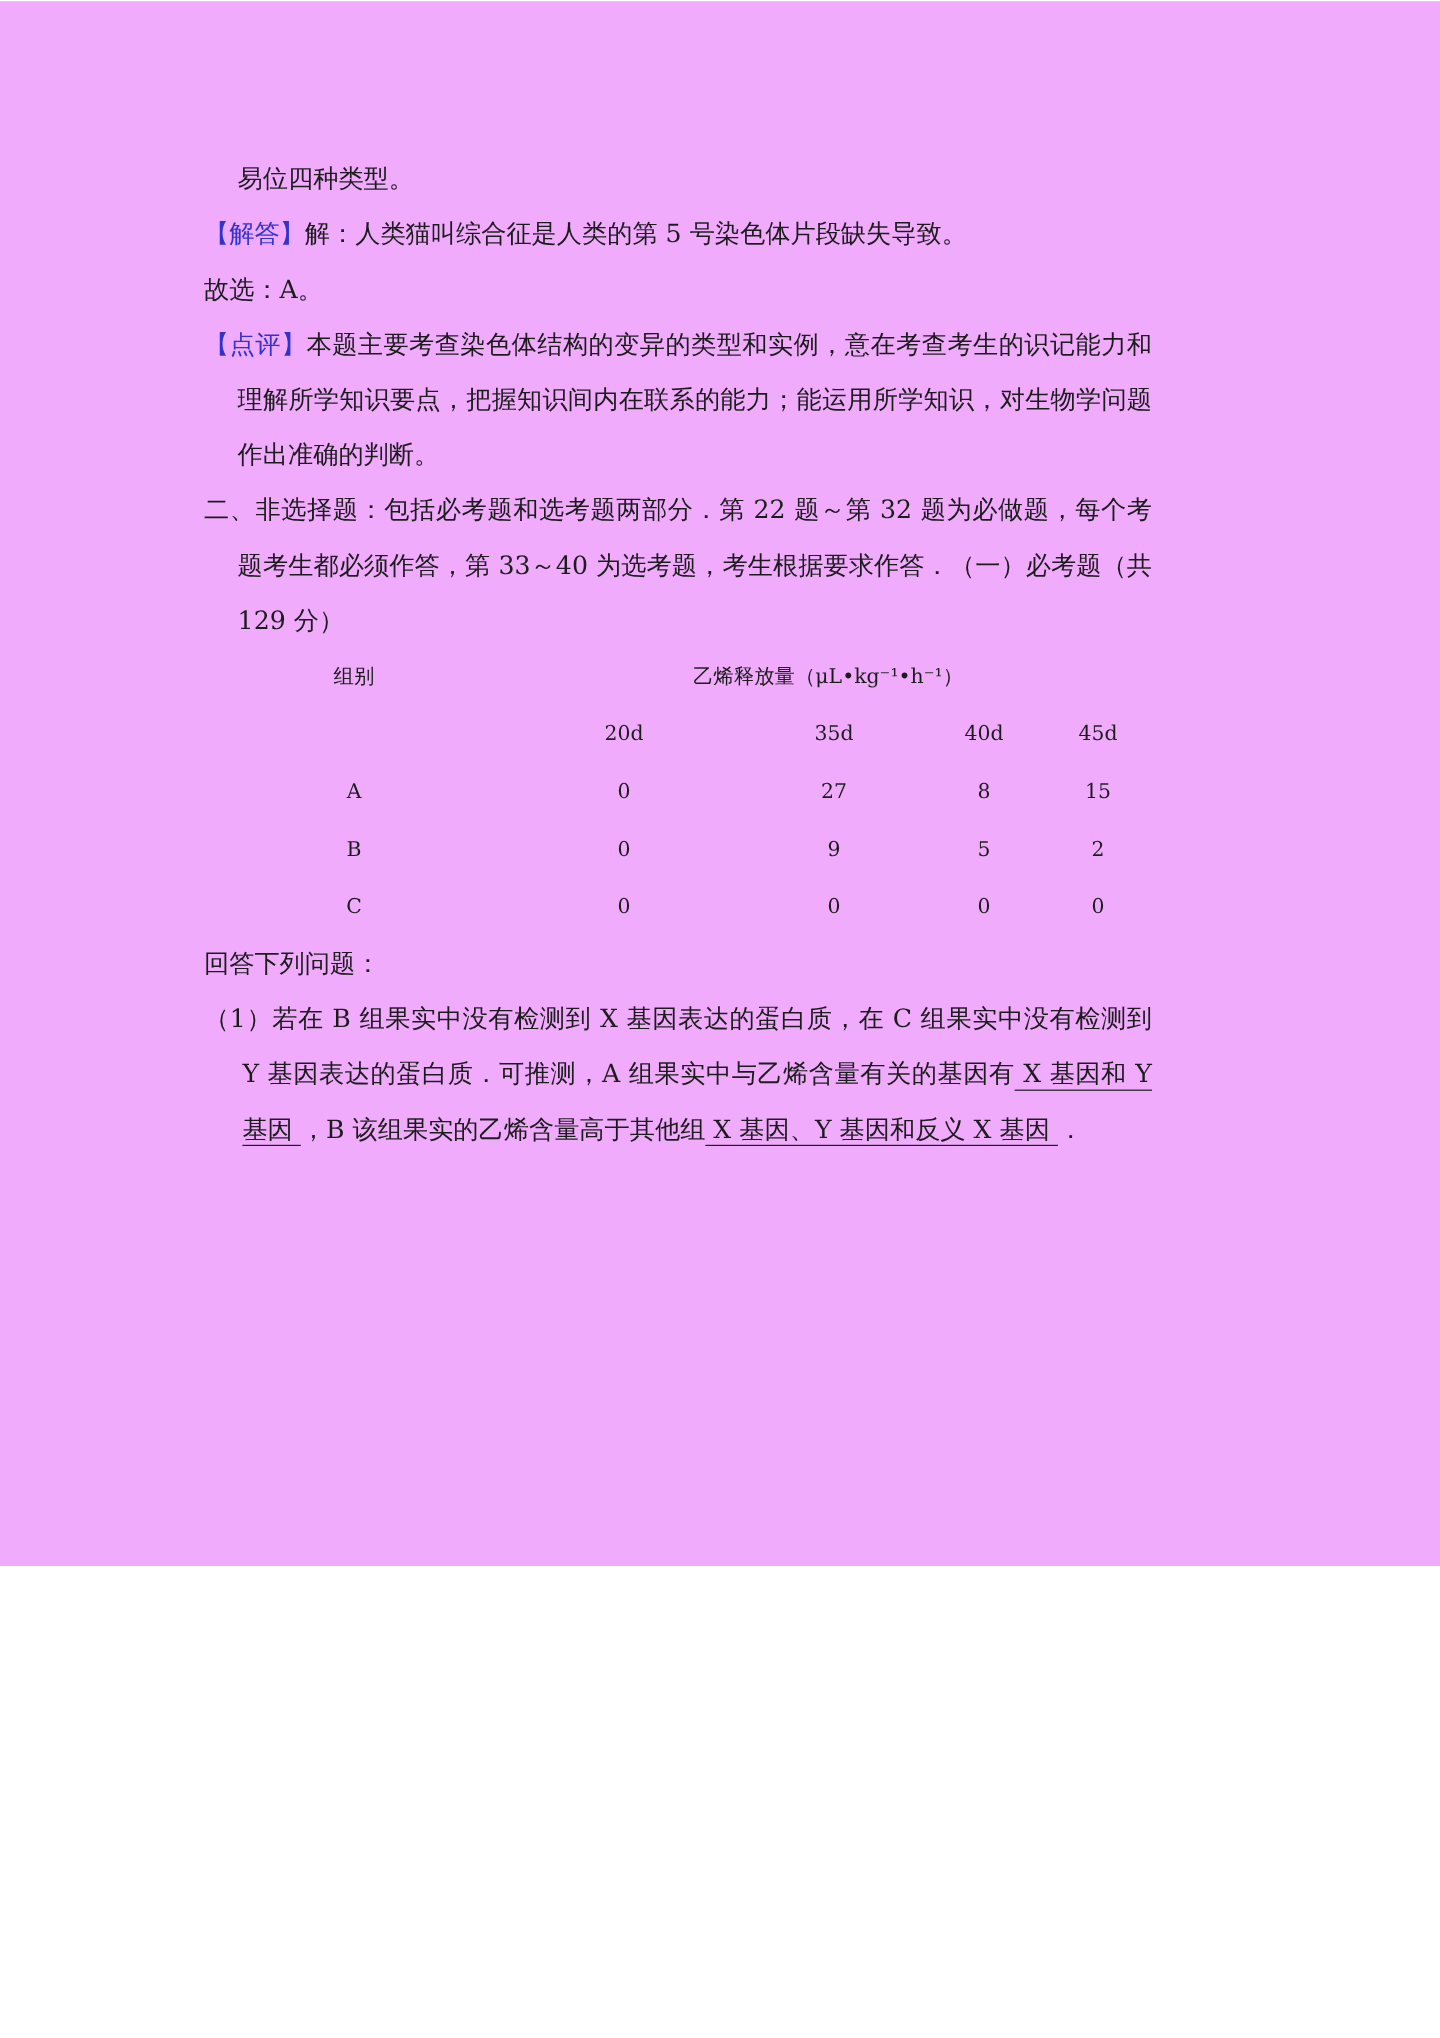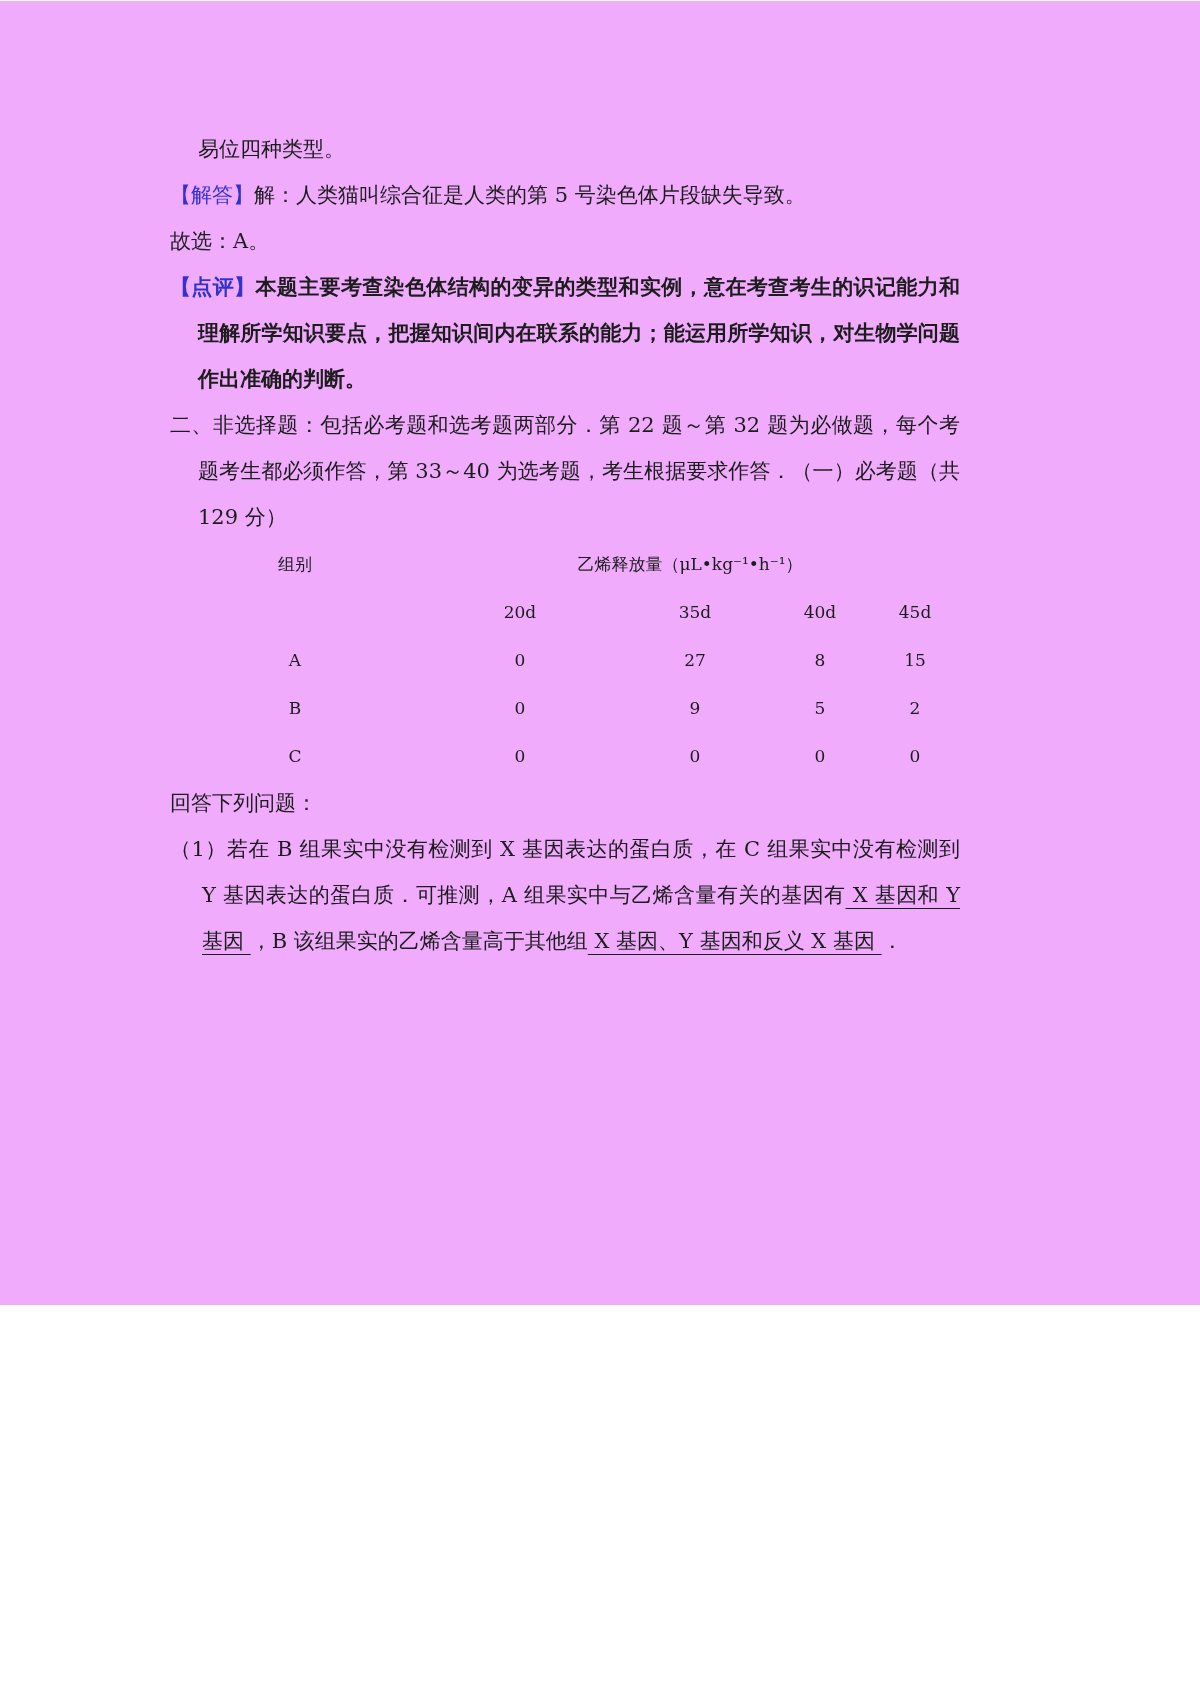--- a/index.html
+++ b/index.html
@@ -22,21 +22,21 @@
     line-height: 46px;
     text-align: justify;
   }
 
   p.para { margin: 0; }
 
   
   .cont { padding-left: 28px; }
 
   
-  .hang  { padding-left: 28px; text-indent: -28px; font-weight: bold; }
+  .hang  { padding-left: 28px; text-indent: -28px; }
   .hang2 { padding-left: 32px; text-indent: -32px; }
 
   .section {
     margin-top: 46px;
     font-weight: normal;
   }
 
   
   .seg-n    { }
   .seg-blue { color: var(--accent-blue, #3333cc); }

